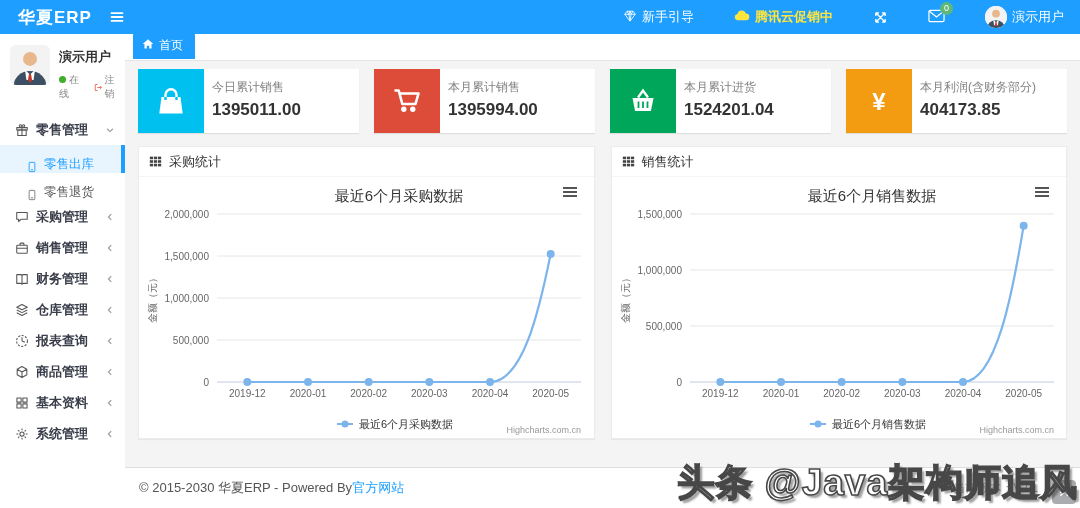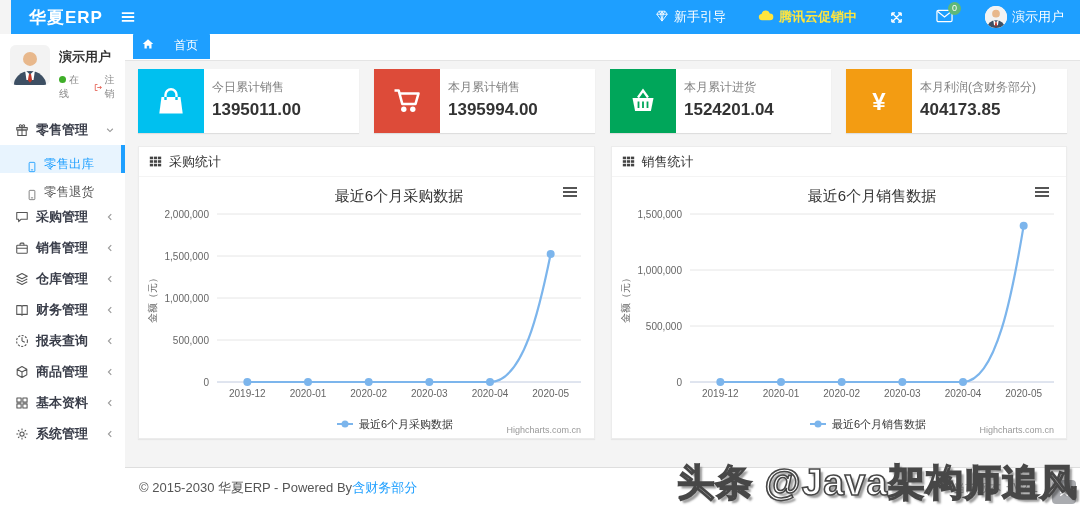--- a/index.html
+++ b/index.html
@@ -3,25 +3,25 @@
 <meta charset="utf-8">
 <style>
   * { box-sizing: border-box; margin: 0; padding: 0; }
   html,body { width:1080px; height:508px; overflow:hidden; }
   body {
     position:relative; background:#f4f4f4;
     font-family:"Liberation Sans","DejaVu Sans",sans-serif;
     -webkit-font-smoothing:antialiased;
   }
   
-  .topbar { position:absolute; top:0; left:11px; right:0; height:34px; background:#1E9FFF;
+  .topbar { position:absolute; top:0; left:0; right:0; height:34px; background:#1E9FFF;
     display:flex; align-items:center; color:#fff; z-index:40; }
   .brand { font-size:17px; font-weight:bold; padding:0 16px 0 18px; letter-spacing:1px; cursor:pointer; }
   .burger { display:flex; align-items:center; cursor:pointer; }
-  .top-right { margin-left:auto; display:flex; align-items:center; gap:32px; padding-right:16px; font-size:13px; }
+  .top-right { margin-left:auto; display:flex; align-items:center; gap:40px; padding-right:16px; font-size:13px; }
   .top-item { display:flex; align-items:center; gap:5px; cursor:pointer; }
   .promo { color:#ffe53d; font-weight:bold; }
   .mail-wrap { position:relative; }
   .badge { position:absolute; top:-7px; right:-8px; min-width:13px; height:13px; border-radius:7px;
     background:#5FB878; color:#fff; font-size:9px; line-height:13px; text-align:center; padding:0 3px; }
   .avatar-sm { width:22px; height:22px; border-radius:50%; overflow:hidden; background:#fff; flex:none; }
   
   .sidebar { position:absolute; top:34px; left:0; width:125px; bottom:0; background:#fff; z-index:30; }
   .user-block { display:flex; gap:9px; padding:11px 6px 13px 10px; align-items:flex-start; }
   .avatar-md { width:40px; height:40px; border-radius:6px; overflow:hidden; background:#f7f7f7; flex:none; }
@@ -36,21 +36,21 @@
   .menu-item .chev { margin-left:auto; color:#999; display:flex; }
   .sub-item { height:28px; display:flex; align-items:flex-end; padding:0 10px 0 26px;
     font-size:12.5px; color:#595959; cursor:pointer; }
   .sub-item .mi-icon { color:#777; display:flex; margin-right:6px; }
   .sub-item.active { background:#e8f4fe; color:#1E9FFF; border-right:4px solid #1E9FFF; }
   .sub-item.active .mi-icon { color:#1E9FFF; }
   
   .main { position:absolute; left:125px; top:34px; right:0; bottom:0; display:flex; flex-direction:column; }
   .tabbar { height:27px; background:#fff; border-bottom:1px solid #e4e4e4; display:flex; align-items:flex-end; padding:0 0 0 8px; flex:none; }
   .tab { background:#1E9FFF; color:#fff; font-size:12px; border-radius:2px 2px 0 0; padding:4px 12px 5px 9px;
-    display:flex; align-items:center; gap:20px; cursor:pointer; margin-bottom:1px; }
+    display:flex; align-items:center; gap:5px; cursor:pointer; margin-bottom:1px; }
   .content { flex:1; padding:8px 13px 0; background:#f4f4f4; }
   .stats-row { display:flex; gap:15px; margin-bottom:13px; }
   .stat-card { flex:1; background:#fff; height:64px; display:flex; box-shadow:0 1px 1px rgba(0,0,0,.09); }
   .stat-icon { width:66px; flex:none; display:flex; align-items:center; justify-content:center; }
   .stat-text { padding:10px 8px 0; overflow:hidden; white-space:nowrap; }
   .stat-label { font-size:12px; color:#828282; }
   .stat-value { font-size:17px; font-weight:bold; color:#333; margin-top:4px; }
   .charts-row { display:flex; gap:16px; }
   .panel { flex:1; background:#fff; border:1px solid #ececec; box-shadow:0 1px 1px rgba(0,0,0,.05); position:relative; }
   .panel-header { height:30px; display:flex; align-items:center; gap:7px; padding:0 10px;
@@ -204,37 +204,37 @@
         <span>销售管理</span>
         <span class="chev">
           <svg width="10" height="10" viewBox="0 0 16 16" fill="none" stroke="currentColor" stroke-width="1.8">
             <path d="M10 3.5 L5.5 8 10 12.5"></path>
           </svg>
         </span>
       </div>
       <div class="menu-item">
         <span class="mi-icon">
           <svg width="14" height="14" viewBox="0 0 16 16" fill="none" stroke="currentColor" stroke-width="1.2" stroke-linejoin="round">
+            <path d="M2 3 h4.6 a1.6 1.6 0 0 1 1.4 .9 1.6 1.6 0 0 1 1.4-.9 H14 v10 H9.4 a1.6 1.6 0 0 0 -1.4 .9 1.6 1.6 0 0 0 -1.4-.9 H2 z M8 3.9 V13.9"></path>
+          </svg>
+        </span>
+        <span>财务管理</span>
+        <span class="chev">
+          <svg width="10" height="10" viewBox="0 0 16 16" fill="none" stroke="currentColor" stroke-width="1.8">
+            <path d="M10 3.5 L5.5 8 10 12.5"></path>
+          </svg>
+        </span>
+      </div>
+      <div class="menu-item">
+        <span class="mi-icon">
+          <svg width="14" height="14" viewBox="0 0 16 16" fill="none" stroke="currentColor" stroke-width="1.2" stroke-linejoin="round">
             <path d="M8 1.8 L14 4.8 8 7.8 2 4.8 z M2 8 l6 3 6-3 M2 11.2 l6 3 6-3"></path>
           </svg>
         </span>
         <span>仓库管理</span>
-        <span class="chev">
-          <svg width="10" height="10" viewBox="0 0 16 16" fill="none" stroke="currentColor" stroke-width="1.8">
-            <path d="M10 3.5 L5.5 8 10 12.5"></path>
-          </svg>
-        </span>
-      </div>
-      <div class="menu-item">
-        <span class="mi-icon">
-          <svg width="14" height="14" viewBox="0 0 16 16" fill="none" stroke="currentColor" stroke-width="1.2" stroke-linejoin="round">
-            <path d="M2 3 h4.6 a1.6 1.6 0 0 1 1.4 .9 1.6 1.6 0 0 1 1.4-.9 H14 v10 H9.4 a1.6 1.6 0 0 0 -1.4 .9 1.6 1.6 0 0 0 -1.4-.9 H2 z M8 3.9 V13.9"></path>
-          </svg>
-        </span>
-        <span>财务管理</span>
         <span class="chev">
           <svg width="10" height="10" viewBox="0 0 16 16" fill="none" stroke="currentColor" stroke-width="1.8">
             <path d="M10 3.5 L5.5 8 10 12.5"></path>
           </svg>
         </span>
       </div>
       <div class="menu-item">
         <span class="mi-icon">
           <svg width="14" height="14" viewBox="0 0 16 16" fill="none" stroke="currentColor" stroke-width="1.2" stroke-linejoin="round">
             <circle cx="8" cy="8" r="6.2" stroke-dasharray="2.4 1.6"></circle>
@@ -476,21 +476,21 @@
                 <path d="M1 3 h14 M1 7 h14 M1 11 h14" stroke="#555" stroke-width="1.8"></path>
               </svg>
           </span>
         </div>
       </div>
     </div>
   </div>
 
   <div class="footer">
     <span>© 2015-2030 华夏ERP - Powered By </span>
-    <a>含财务部分</a>
+    <a>官方网站</a>
     <span class="version">当前版本：V2.1</span>
   </div>
 </div>
 
 <div class="backtop">
   <svg width="12" height="12" viewBox="0 0 16 16">
       <path d="M3 9 L8 4.5 13 9 M3 13 L8 8.5 13 13" stroke="#fff" stroke-width="1.8" fill="none"></path>
     </svg>
 </div>
 

